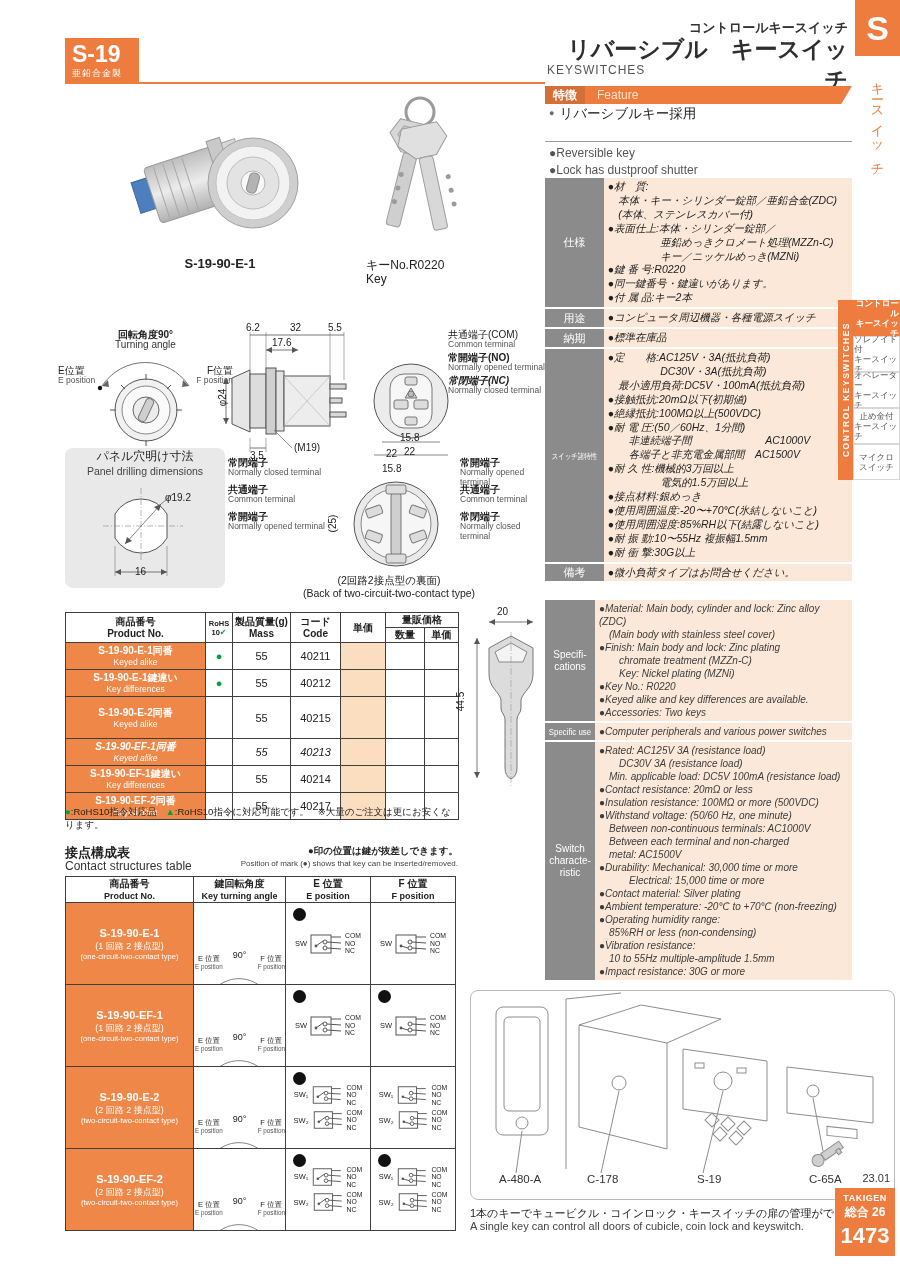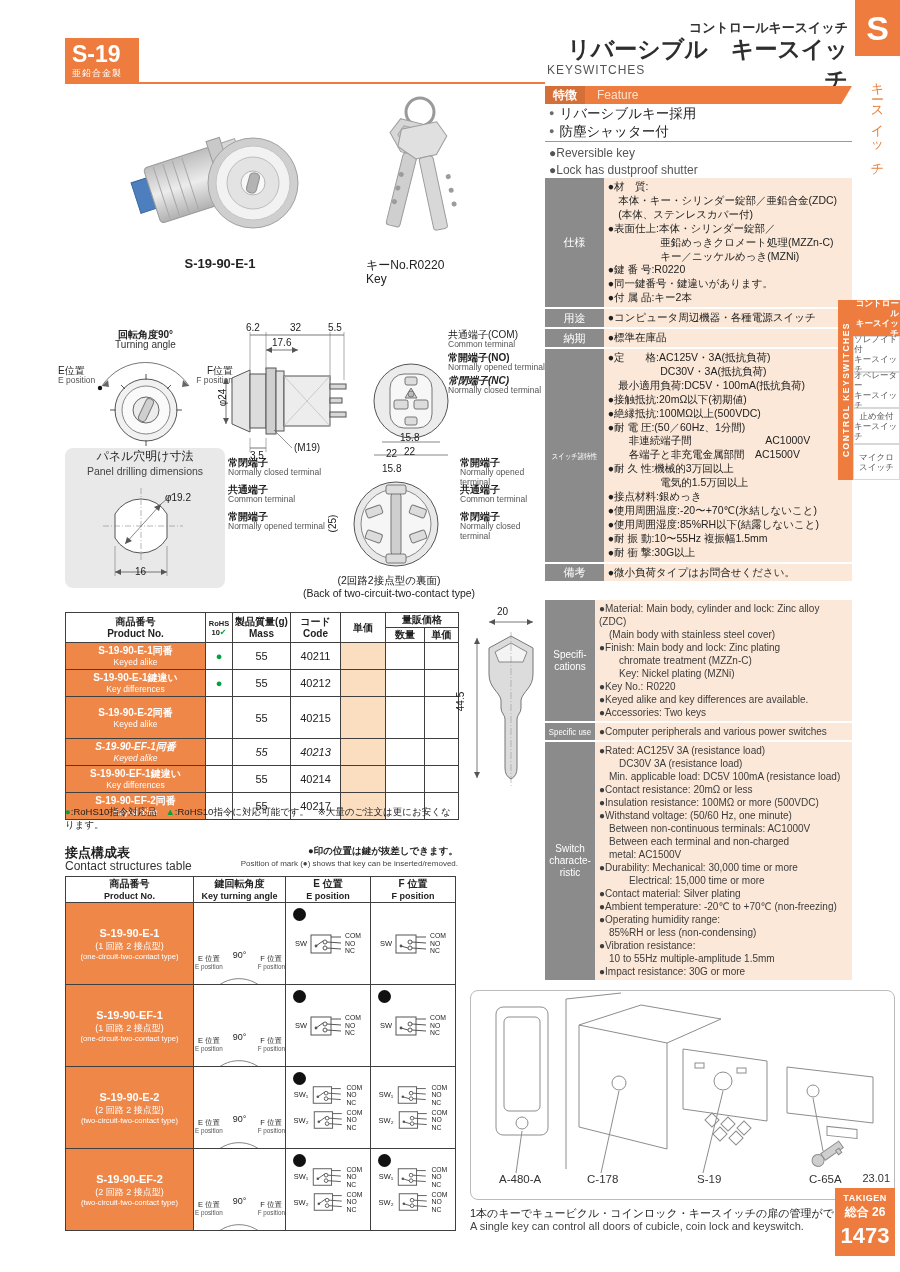--- a/index.html
+++ b/index.html
@@ -24,21 +24,21 @@
   .feat-banner .jp{font-weight:bold;background:rgba(0,0,0,.10);padding:1px 8px;}
   .feat-banner .en{color:#ffe2cb;margin-left:12px;}
   .feat-line{left:549px;width:300px;font-size:13.5px;color:#222;}
   .feat-line .b{color:#6b6b6b;font-size:9px;vertical-align:2px;margin-right:5px;}
   .feat-div{left:545px;top:141px;width:307px;height:1px;background:#9a9a9a;}
   .feat-line-en{left:549px;width:300px;font-size:12px;color:#555;}
   
   .spec{border-collapse:collapse;}
   .spec td{vertical-align:middle;border-bottom:2px solid #fff;}
   .spec td.lbl{width:44px;background:#8b8b8b;color:#fff;text-align:center;font-size:11px;}
-  .spec td.cnt{background:#fbe8d8;padding:2px 4px;}
+  .spec td.cnt{background:#fbe8d8;padding:2px 4px;font-style:italic;}
   .spec .ln{font-size:10.5px;line-height:13.9px;color:#222;}
   .spec-en .ln{font-size:10px;line-height:13px;color:#3c3c3c;}
   .spec-en td.lbl{font-size:10px;white-space:pre-line;line-height:12px;}
   .lbl-tiny{font-size:8px!important;white-space:nowrap;transform:scaleX(.8);}
   .lbl-small{font-size:8.5px!important;white-space:nowrap;transform:scaleX(.92);}
   
   .fig-label-jp{font-size:10px;color:#222;}
   .fig-label-en{font-size:8.5px;color:#555;}
   .dim{font-size:10px;color:#222;}
   .rot{transform:rotate(-90deg);transform-origin:center;}
@@ -166,21 +166,20 @@
     </g>
   </svg>
   <div class="abs key-cap" style="left:366px;top:257px;">キーNo.R0220</div>
   <div class="abs key-cap" style="left:366px;top:272px;">Key</div>
 
   <div class="abs feat-banner">
     <span class="jp">特徴</span>
     <span class="en">Feature</span>
   </div>
   <div class="abs feat-line" style="top:105px;"><span class="b">●</span><span>リバーシブルキー採用</span></div>
-  <div class="abs feat-line" style="top:123px;"><span class="b">●</span><span>防塵シャッター付</span></div>
   <div class="abs feat-div"></div>
   <div class="abs feat-line-en" style="top:146px;"><span class="b">●</span><span>Reversible key</span></div>
   <div class="abs feat-line-en" style="top:163px;"><span class="b">●</span><span>Lock has dustproof shutter</span></div>
 
   <table class="abs spec" style="left:545px;top:178px;width:307px;">
     <tbody>
         <tr>
           <td class="lbl">仕様</td>
       <td class="cnt">
         <div class="ln">●材　質:</div>

